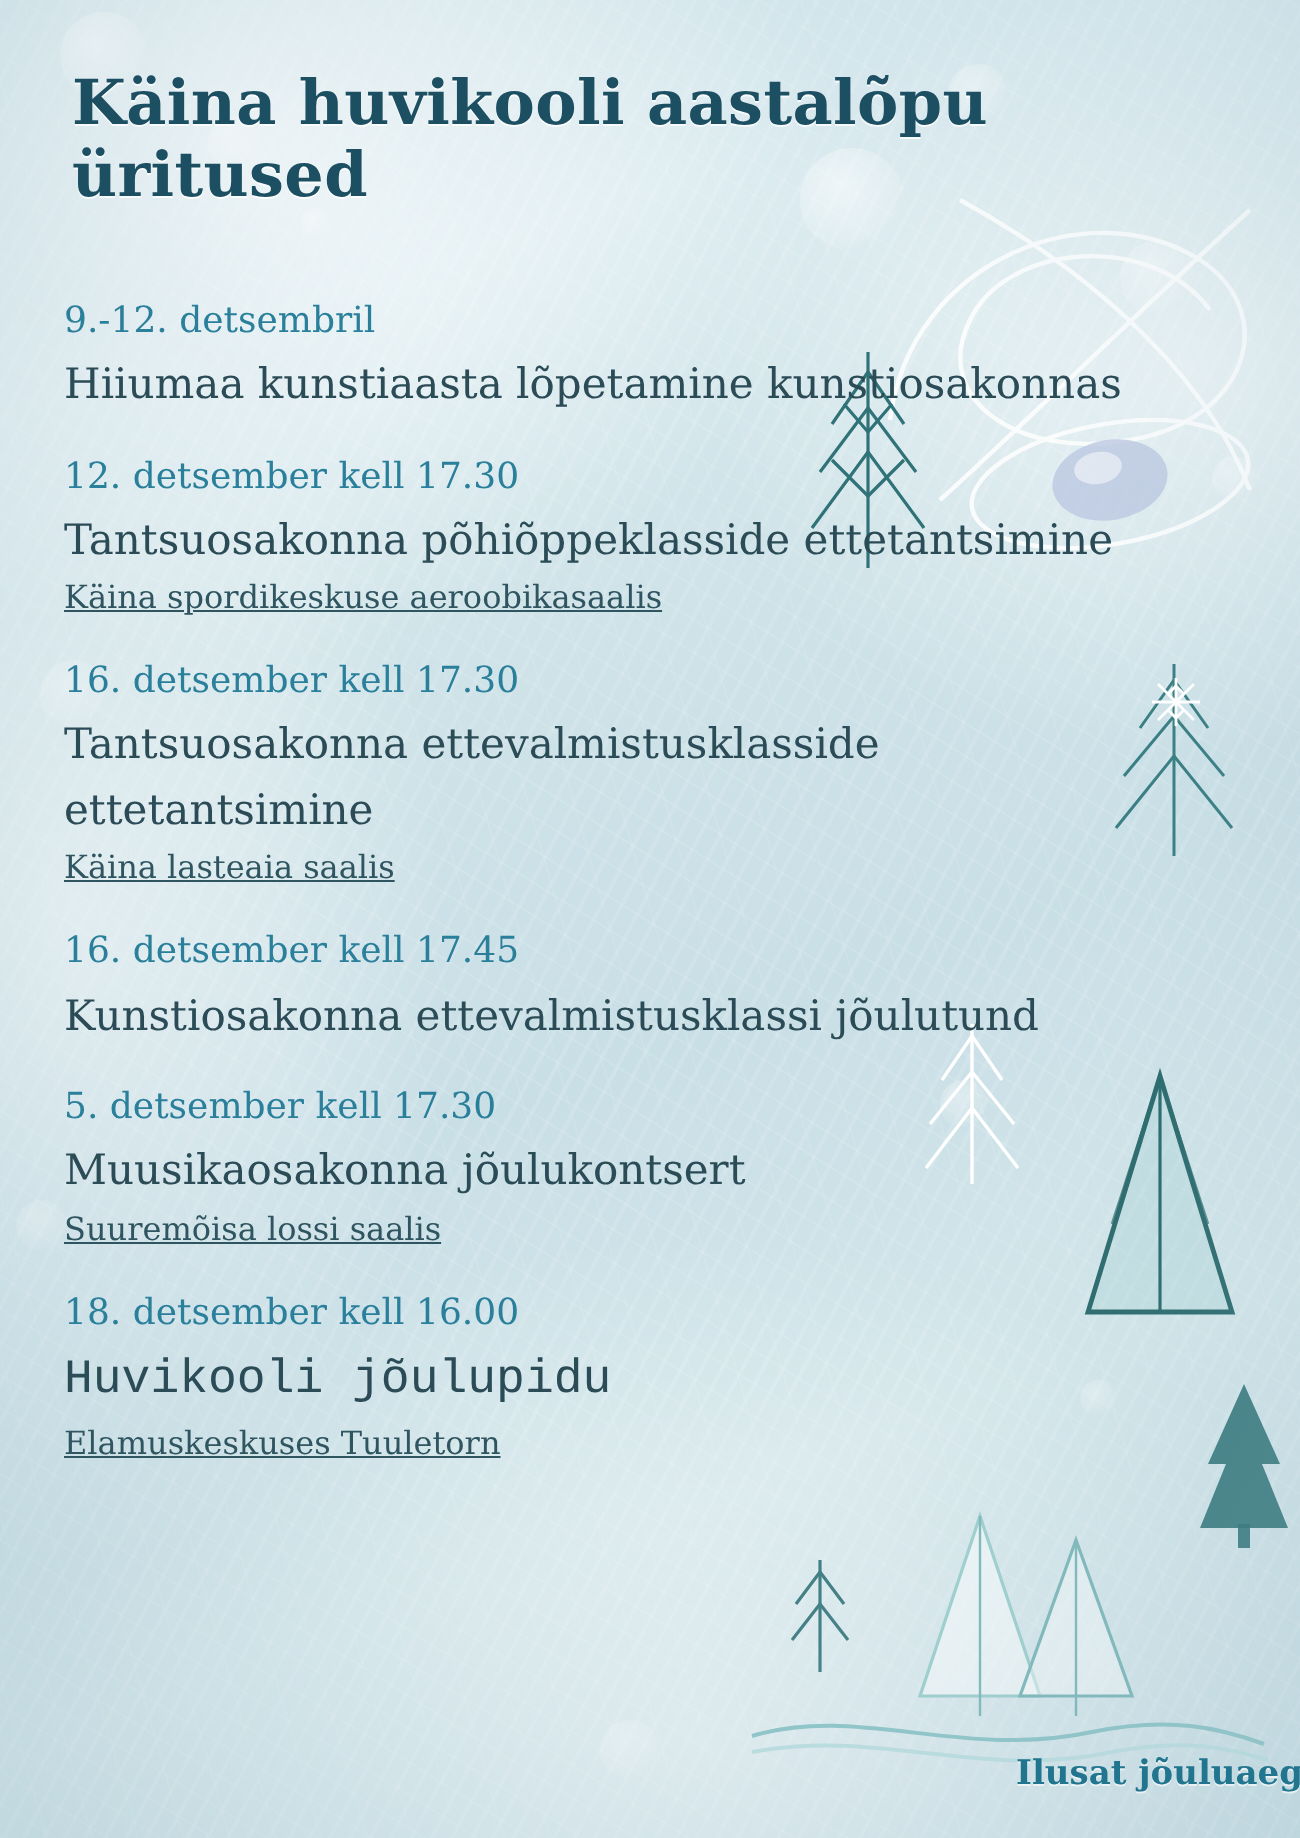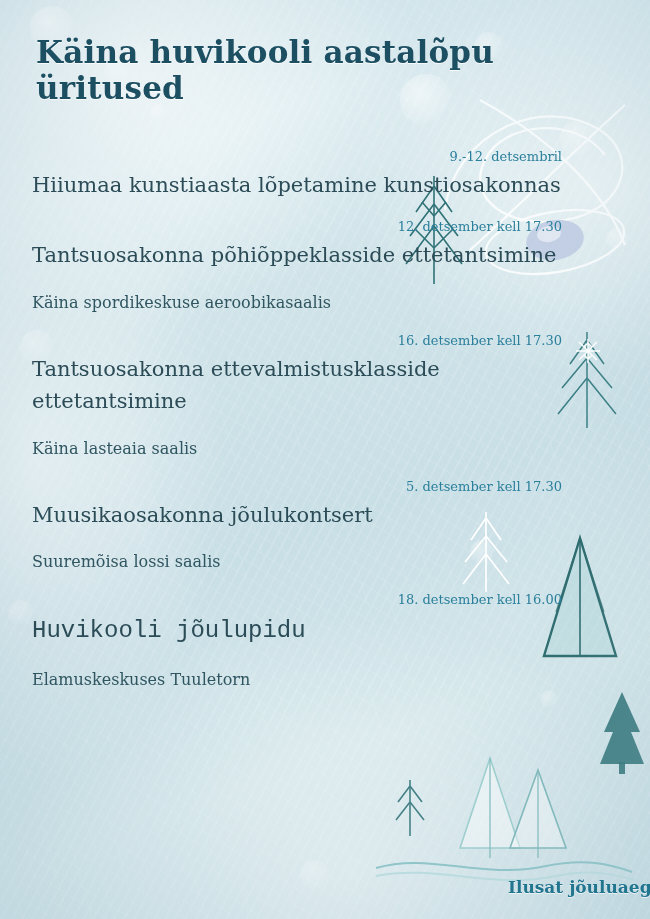--- a/index.html
+++ b/index.html
@@ -66,38 +66,38 @@
   }
   .content {
     position: absolute;
     left: 32px;
     top: 148px;
     width: 530px;
   }
   .event { margin-bottom: 17px; }
   .ev-date {
     font-family: "DejaVu Serif", serif;
-    font-size: 13px;
+    font-size: 18px;
     color: #2a7f9b;
     line-height: 1.45;
     margin-bottom: 2px;
-    text-align: right;
   }
   .ev-title {
     font-family: "DejaVu Serif", serif;
     font-size: 21px;
     color: #2b4c57;
     line-height: 1.55;
   }
   .ev-place {
     font-family: "DejaVu Serif", serif;
     font-size: 16px;
     color: #2f5560;
     line-height: 1.5;
-    margin-top: 19px;
+    margin-top: 1px;
+    text-decoration: underline;
   }
   .ev-big .ev-title { font-size: 24px; font-family: Liberation Mono, monospace; }
   .footer-greeting {
     position: absolute;
     right: 28px;
     bottom: 22px;
     font-family: "DejaVu Serif", serif;
     font-weight: bold;
     font-size: 17px;
     color: #22758f;
@@ -203,20 +203,24 @@
       <div class="ev-title">Tantsuosakonna põhiõppeklasside ettetantsimine</div>
       <div class="ev-place">Käina spordikeskuse aeroobikasaalis</div>
     </div>
 
     <div class="event">
       <div class="ev-date">16. detsember kell 17.30</div>
       <div class="ev-title">Tantsuosakonna ettevalmistusklasside ettetantsimine</div>
       <div class="ev-place">Käina lasteaia saalis</div>
     </div>
 
+    <div class="event">
+      <div class="ev-date">16. detsember kell 17.45</div>
+      <div class="ev-title">Kunstiosakonna ettevalmistusklassi jõulutund</div>
+    </div>
 
     <div class="event">
       <div class="ev-date">5. detsember kell 17.30</div>
       <div class="ev-title">Muusikaosakonna jõulukontsert</div>
       <div class="ev-place">Suuremõisa lossi saalis</div>
     </div>
 
     <div class="event ev-big">
       <div class="ev-date">18. detsember kell 16.00</div>
       <div class="ev-title">Huvikooli jõulupidu</div>

